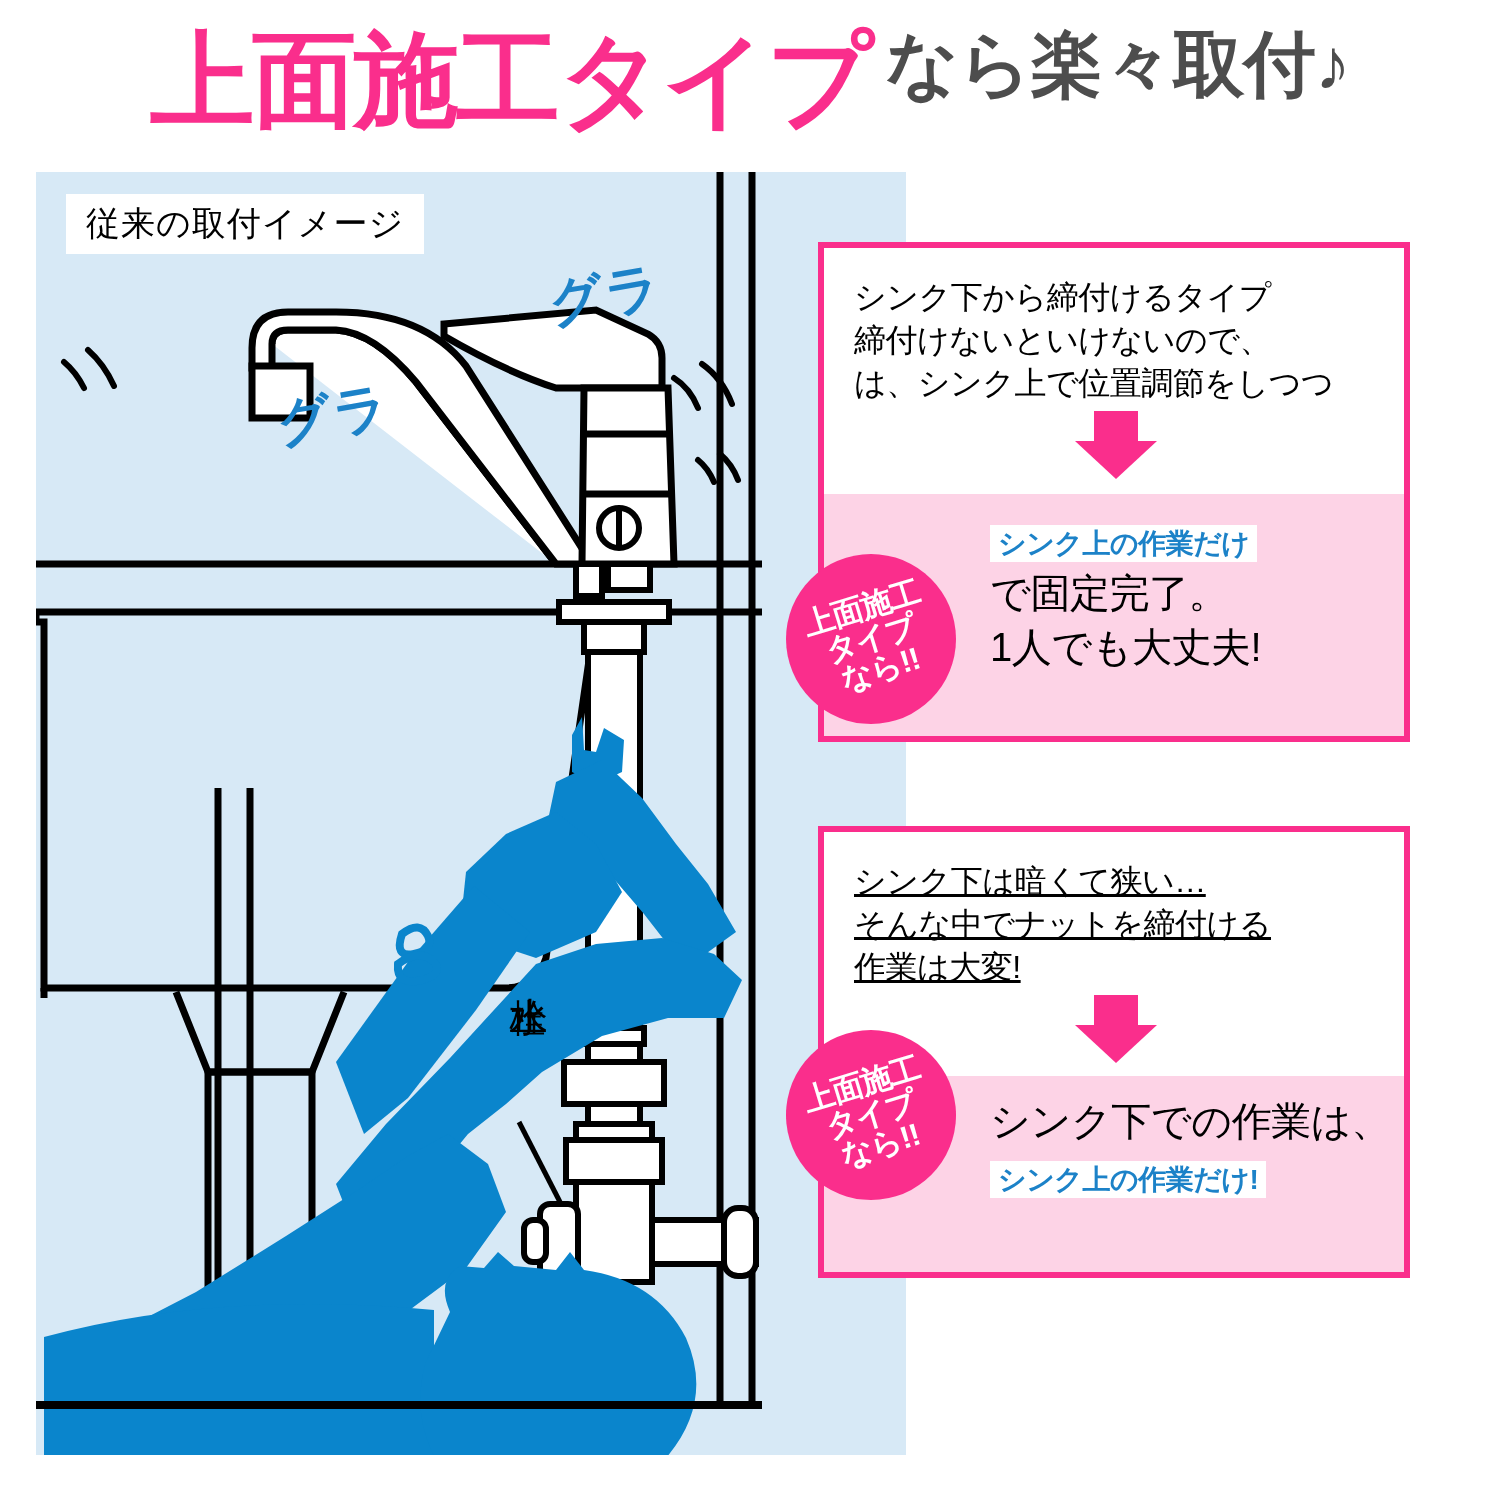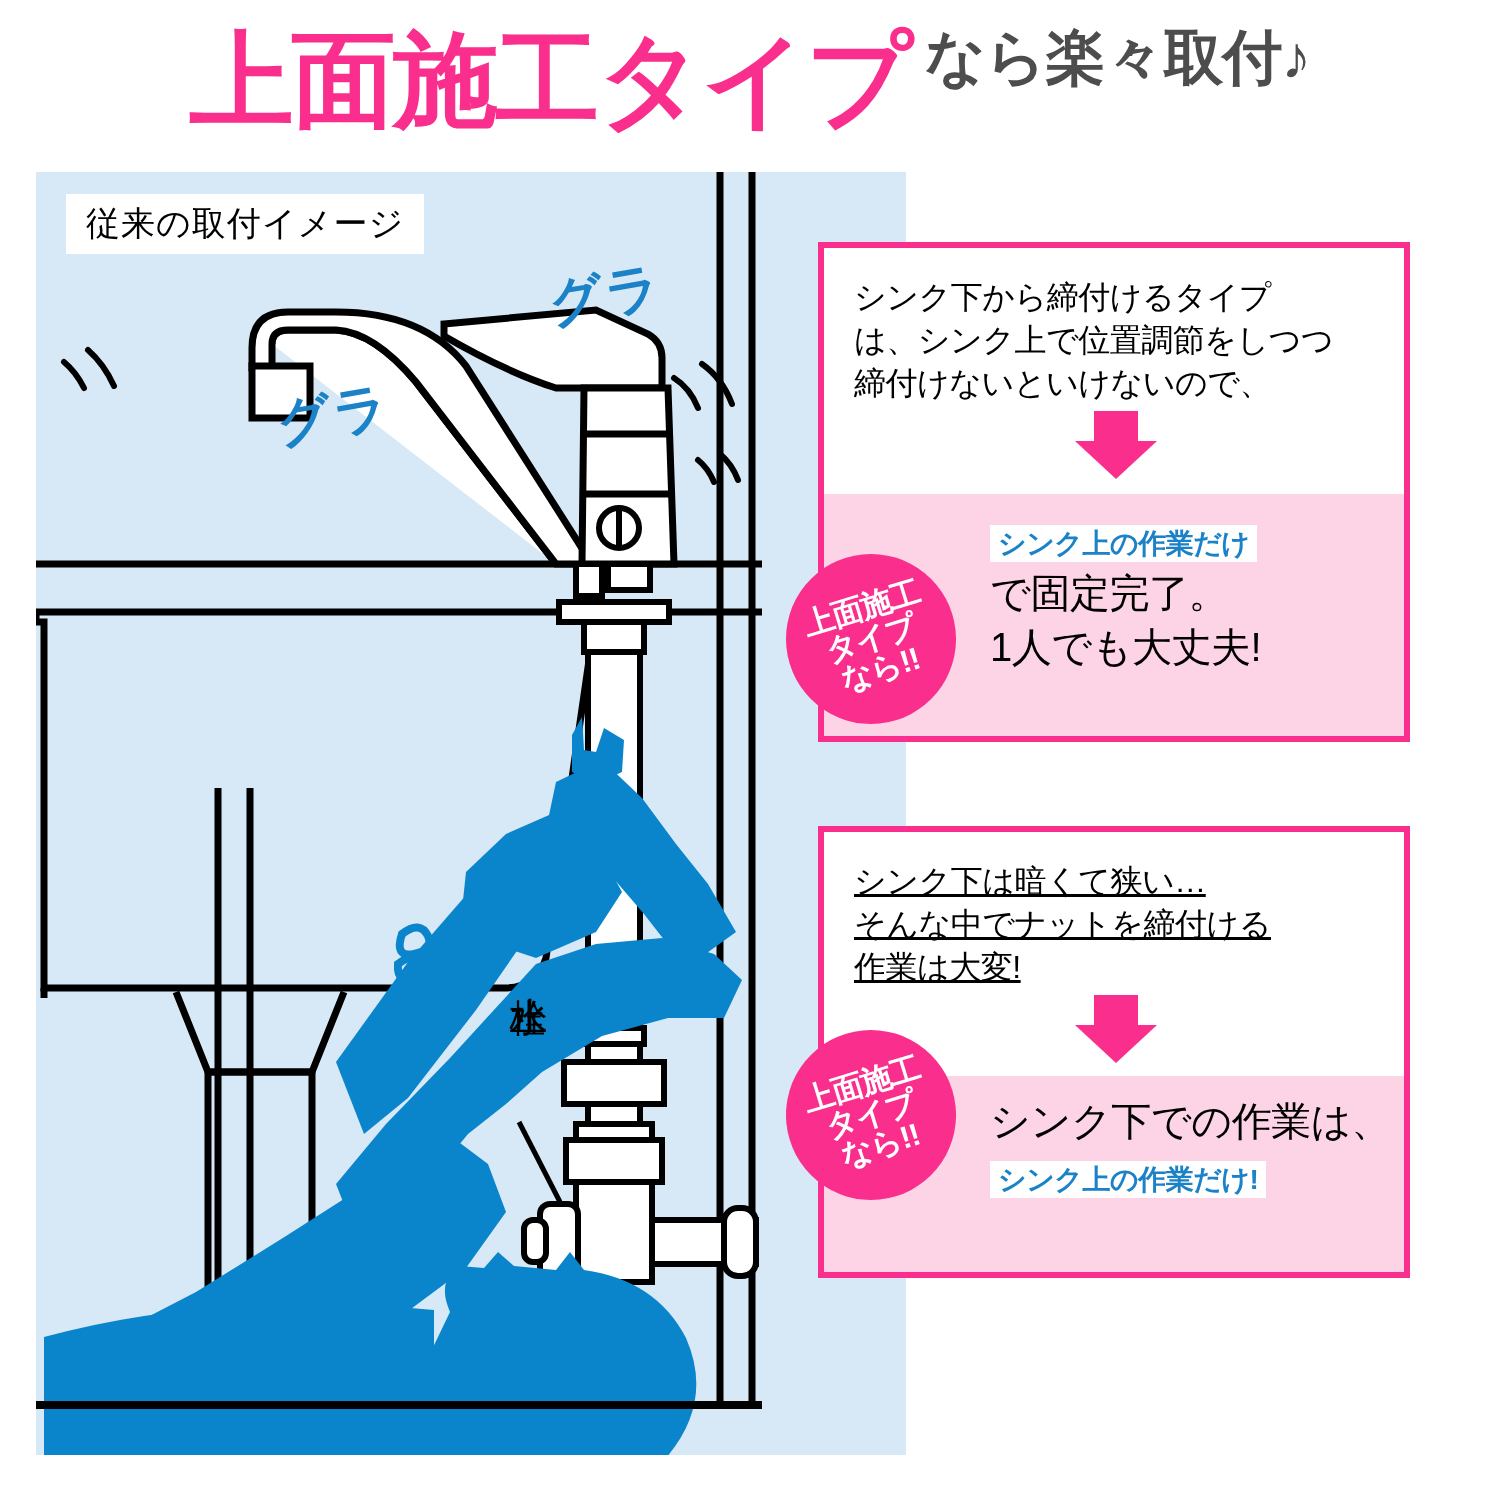--- a/index.html
+++ b/index.html
@@ -10,21 +10,21 @@
   #headline{
     position:absolute;left:0;top:28px;width:1500px;height:120px;
     display:flex;justify-content:center;
     white-space:nowrap;
   }
   #headline .hl-pink{
     color:#FA2E8C;font-weight:bold;font-size:104px;line-height:1;
     letter-spacing:-2px;
   }
   #headline .hl-gray{
-    color:#4d4d4d;font-weight:bold;font-size:60px;line-height:1;
+    color:#4d4d4d;font-weight:bold;font-size:72px;line-height:1;
     letter-spacing:-1px;
     margin-left:14px;
   }
 
   
   #left-panel{
     position:absolute;left:36px;top:172px;width:870px;height:1283px;
     background:#d7e9f6;overflow:hidden;
   }
   #panel-label{
@@ -233,22 +233,22 @@
   <div class="sfx" id="sfx-right">グラ</div>
   <div class="sfx" id="sfx-left">グラ</div>
   <div id="valve-label">止水栓</div>
 </div>
 
 <div id="right-col">
 
   <div class="cbox" id="cbox1">
     <div class="cbox-top">
       <p>シンク下から締付けるタイプ</p>
+      <p>締付けないといけないので、</p>
       <p>は、シンク上で位置調節をしつつ</p>
-      <p>締付けないといけないので、</p>
       <div class="arrow-wrap">
         <div class="arrow">
           <div class="shaft"></div>
             <div class="head"></div>
         </div>
       </div>
     </div>
     <div class="cbox-bot">
       <div class="bot-inner">
         <p><span class="hl-blue">シンク上の作業だけ</span></p>

